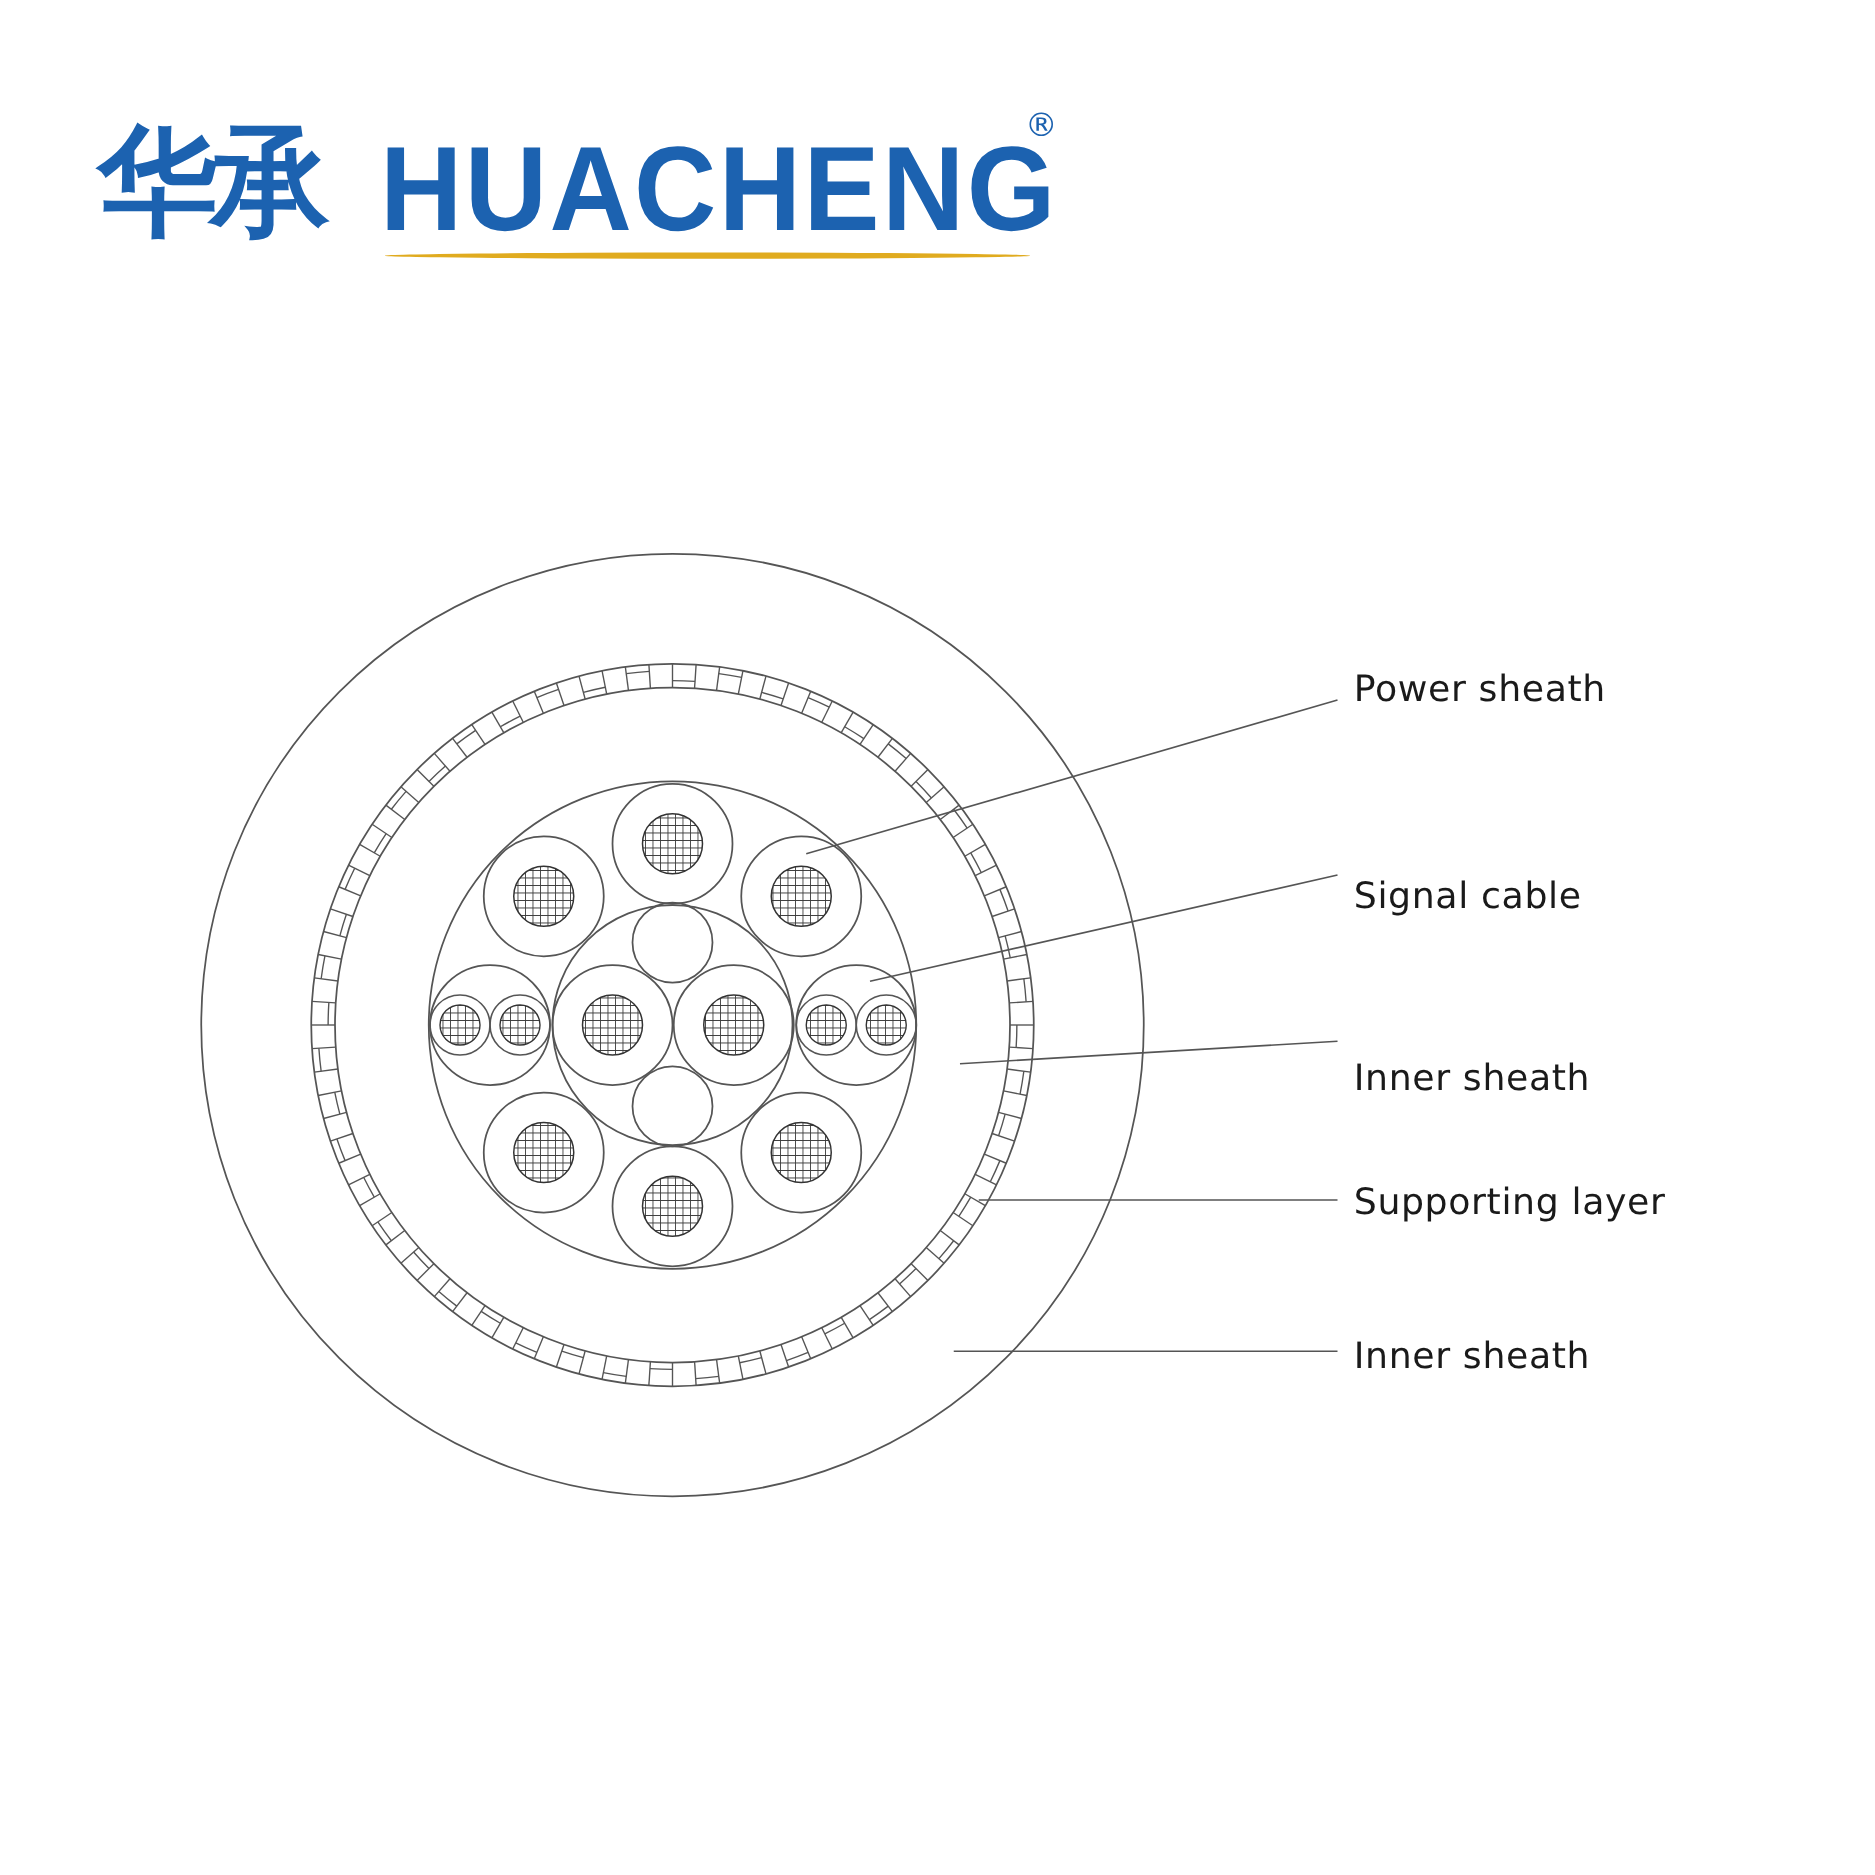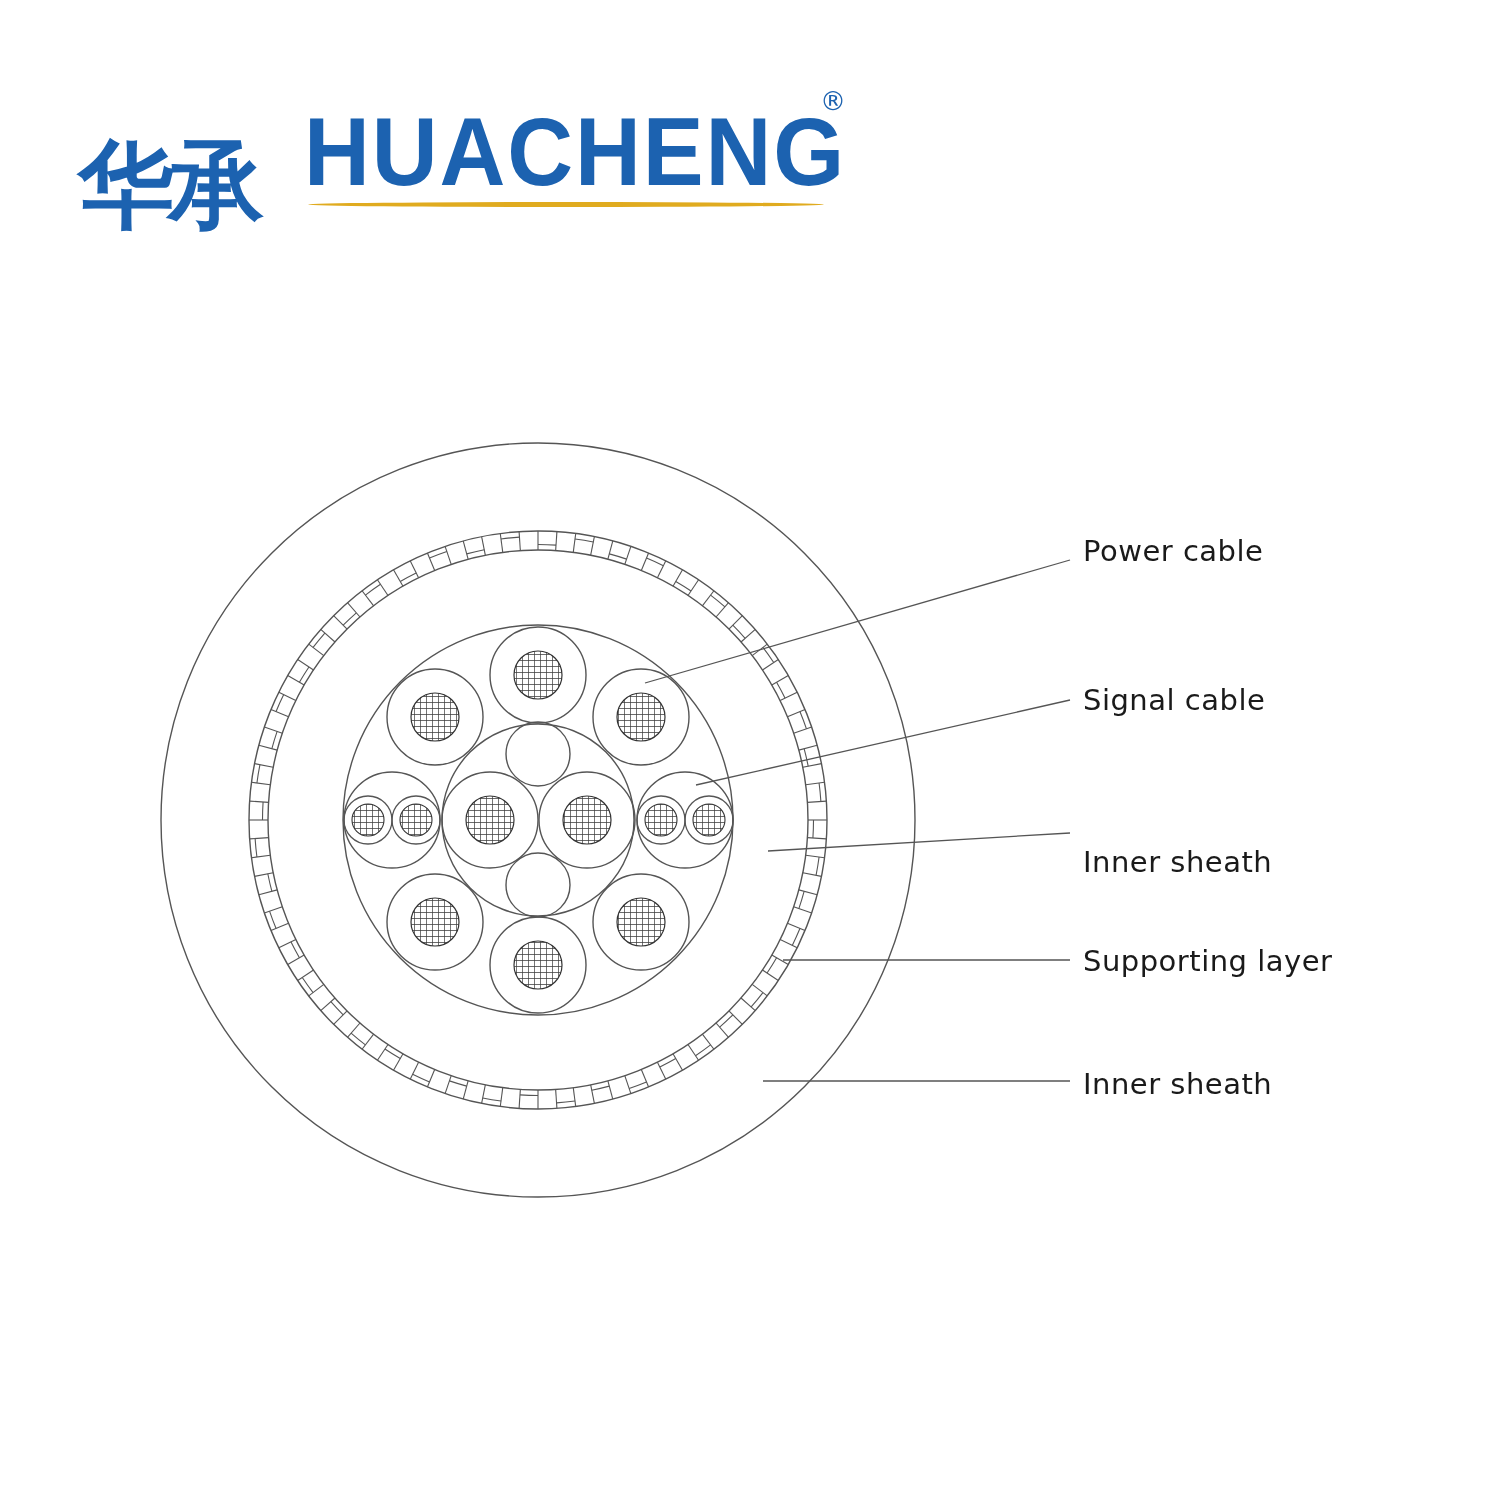--- a/index.html
+++ b/index.html
@@ -1,18 +1,18 @@
 <!DOCTYPE html>
 <html><head>
 <meta charset="utf-8">
 <style>
   html, body { margin: 0; padding: 0; background: #ffffff; }
   body { width: 1500px; height: 1500px; position: relative; overflow: hidden; font-family: "DejaVu Sans", sans-serif; }
   #logo { position: absolute; left: 78px; top: 86px; width: 780px; height: 130px; }
-  #logo-cn { position: absolute; left: 0; top: 4px; font-family: "DejaVu Sans", sans-serif; font-weight: bold; font-size: 96px; line-height: 110px; color: #1c62b0; letter-spacing: -6px; margin-top: 40px; }
+  #logo-cn { position: absolute; left: 0; top: 4px; font-family: "DejaVu Sans", sans-serif; font-weight: bold; font-size: 96px; line-height: 110px; color: #1c62b0; letter-spacing: -6px; }
   #logo-en { position: absolute; left: 226px; top: 16px; font-family: "Liberation Sans", sans-serif; font-weight: bold; font-size: 96px; line-height: 100px; color: #1c62b0; letter-spacing: 2px; transform: scaleX(0.95); transform-origin: left top; }
   #logo-reg { position: absolute; left: 742px; top: 0px; font-family: "DejaVu Sans", sans-serif; font-size: 26px; color: #1c62b0; }
   #logo-underline { position: absolute; left: 230px; top: 116px; width: 516px; height: 5px; border-radius: 50%; background: #e0ab1f; }
   #diagram { position: absolute; left: 0; top: 0; }
   .label { position: absolute; font-family: "DejaVu Sans", sans-serif; font-size: 29px; color: #1a1a1a; white-space: nowrap; letter-spacing: 0.5px; }
 </style>
 </head>
 <body>
 
 <div id="logo">
@@ -245,17 +245,17 @@
 
   <g stroke="#555" stroke-width="1.3" fill="none">
     <line x1="645" y1="683" x2="1070" y2="560"></line>
     <line x1="696" y1="785" x2="1070" y2="700"></line>
     <line x1="768" y1="851" x2="1070" y2="833"></line>
     <line x1="783" y1="960" x2="1070" y2="960"></line>
     <line x1="763" y1="1081" x2="1070" y2="1081"></line>
   </g>
 </svg>
 
-<div class="label" style="left:1083px; top:534px;">Power cable</div>
-<div class="label" style="left:1083px; top:683px;">Signal cable</div>
+<div class="label" style="left:1083px; top:534px;">Power sheath</div>
+<div class="label" style="left:1083px; top:699px;">Signal cable</div>
 <div class="label" style="left:1083px; top:845px;">Inner sheath</div>
 <div class="label" style="left:1083px; top:944px;">Supporting layer</div>
 <div class="label" style="left:1083px; top:1067px;">Inner sheath</div>
 
 </body></html>

